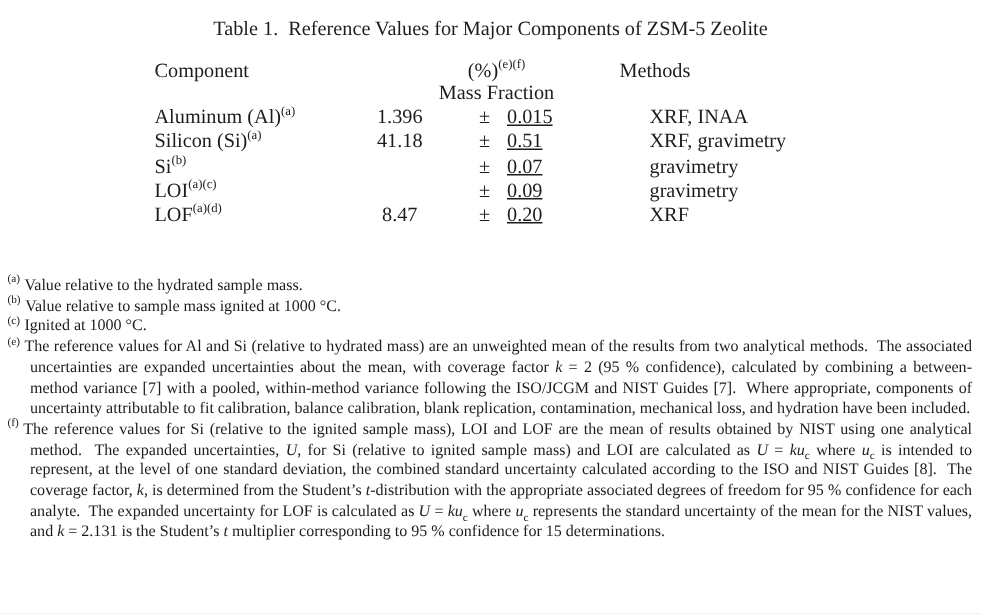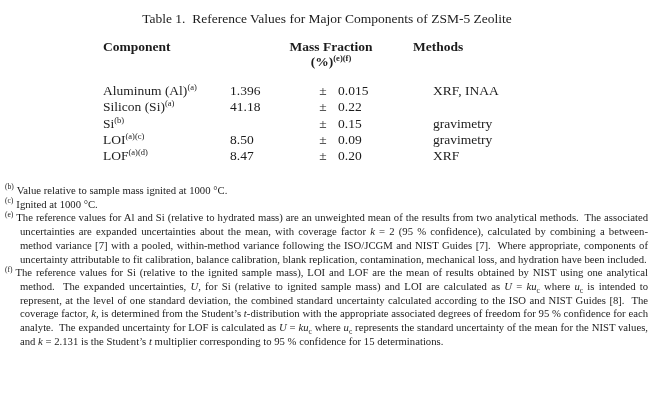--- a/index.html
+++ b/index.html
@@ -4,98 +4,101 @@
 <style>
   html,body{margin:0;padding:0;background:#e8e8e8;}
   .page{
     position:relative;width:654px;height:409px;background:#ffffff;
     font-family:"Liberation Serif", serif;color:#1c1c1c;overflow:hidden;
   }
   .title{
     position:absolute;top:11px;left:0;width:100%;text-align:center;
     font-size:13.5px;
   }
-  .th{position:absolute;font-size:13.5px;white-space:nowrap;font-weight:bold;}
+  .th{position:absolute;font-size:13.5px;white-space:nowrap;}
   .th-comp{left:103px;top:39px;}
   .th-mf{left:258px;top:39px;width:146px;text-align:center;line-height:15px;white-space:normal;}
   .th-meth{left:413px;top:39px;}
-  .rows{position:absolute;left:0;top:83px;width:100%;}
+  .rows{position:absolute;left:0;top:70px;width:100%;}
   .trow{position:relative;height:16.3px;font-size:13.5px;line-height:16.3px;}
   .cell{position:absolute;top:0;white-space:nowrap;}
   .cell-comp{left:103px;}
-  .cell-val{left:230px;width:73px;text-align:left;}
+  .cell-val{left:230px;width:73px;text-align:center;}
   .cell-pm{left:312px;width:22px;text-align:center;}
-  .cell-unc{left:338px;}
+  .cell-unc{left:338px;text-decoration:underline;}
   .cell-meth{left:433px;}
   sup.sup{font-size:8.5px;line-height:0;vertical-align:super;}
   .footnotes{
     position:absolute;left:5px;top:184px;width:643px;
     font-size:10.7px;line-height:13.7px;text-align:justify;
   }
   .footnote{padding-left:15px;text-indent:-15px;}
   .fn-marker{font-size:7.5px;line-height:0;margin-right:3px;vertical-align:super;}
   sub.fn-sub{font-size:7.5px;line-height:0;}
 </style>
 </head>
 <body>
 
 <div class="page">
 
   <div class="title">Table 1.&nbsp; Reference Values for Major Components of ZSM-5 Zeolite</div>
 
   <div>
     <span class="th th-comp">Component</span>
     <div class="th th-mf">
+      <div><span>(%)</span><sup class="sup">(e)(f)</sup></div>
       <div>Mass Fraction</div>
-      <div><span>(%)</span><sup class="sup">(e)(f)</sup></div>
     </div>
     <span class="th th-meth">Methods</span>
   </div>
 
   <div class="rows" id="rows">
   <div class="trow">
     <span class="cell cell-comp"><span class="comp-label">Aluminum (Al)</span><sup class="sup comp-sup">(a)</sup></span>
     <span class="cell cell-val">1.396</span>
     <span class="cell cell-pm">±</span>
     <span class="cell cell-unc">0.015</span>
     <span class="cell cell-meth">XRF, INAA</span>
   </div>
 
   <div class="trow">
     <span class="cell cell-comp"><span class="comp-label">Silicon (Si)</span><sup class="sup comp-sup">(a)</sup></span>
     <span class="cell cell-val">41.18</span>
     <span class="cell cell-pm">±</span>
-    <span class="cell cell-unc">0.22</span>
+    <span class="cell cell-unc">0.51</span>
+    <span class="cell cell-meth">XRF, gravimetry</span>
   </div>
 
   <div class="trow">
     <span class="cell cell-comp"><span class="comp-label">Si</span><sup class="sup comp-sup">(b)</sup></span>
     <span class="cell cell-pm">±</span>
-    <span class="cell cell-unc">0.15</span>
+    <span class="cell cell-unc">0.07</span>
     <span class="cell cell-meth">gravimetry</span>
   </div>
 
   <div class="trow">
     <span class="cell cell-comp"><span class="comp-label">LOI</span><sup class="sup comp-sup">(a)(c)</sup></span>
-    <span class="cell cell-val">8.50</span>
     <span class="cell cell-pm">±</span>
     <span class="cell cell-unc">0.09</span>
     <span class="cell cell-meth">gravimetry</span>
   </div>
 
   <div class="trow">
     <span class="cell cell-comp"><span class="comp-label">LOF</span><sup class="sup comp-sup">(a)(d)</sup></span>
     <span class="cell cell-val">8.47</span>
     <span class="cell cell-pm">±</span>
     <span class="cell cell-unc">0.20</span>
     <span class="cell cell-meth">XRF</span>
   </div>
 </div>
 
   <div class="footnotes" id="footnotes">
+  <div class="footnote">
+    <sup class="fn-marker">(a)</sup><span class="fn-text"><span>Value relative to the hydrated sample mass.</span></span>
+  </div>
 
   <div class="footnote">
     <sup class="fn-marker">(b)</sup><span class="fn-text"><span>Value relative to sample mass ignited at 1000 °C.</span></span>
   </div>
 
   <div class="footnote">
     <sup class="fn-marker">(c)</sup><span class="fn-text"><span>Ignited at 1000 °C.</span></span>
   </div>
 
 

